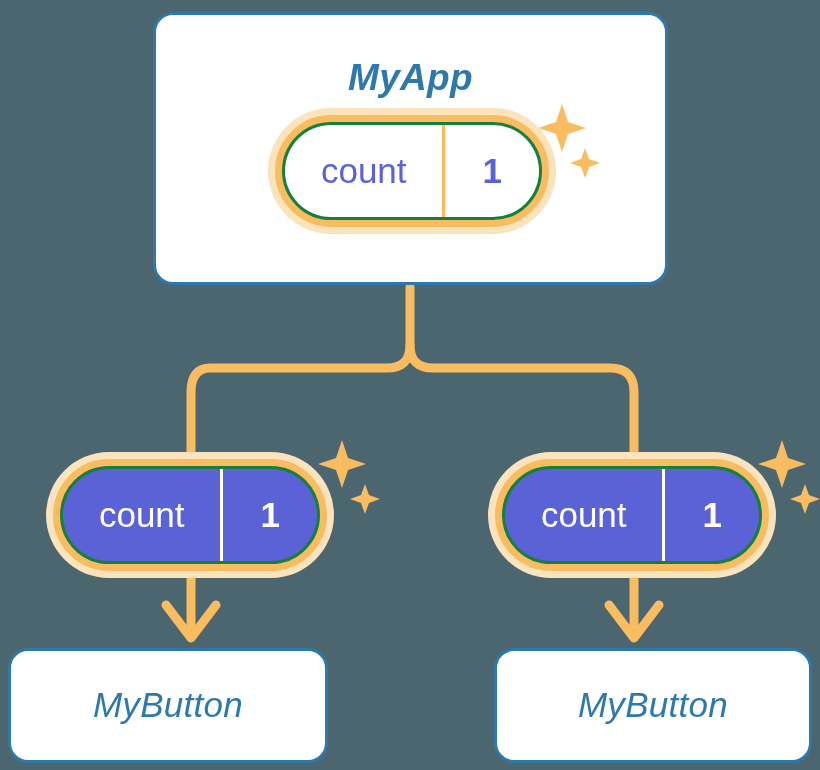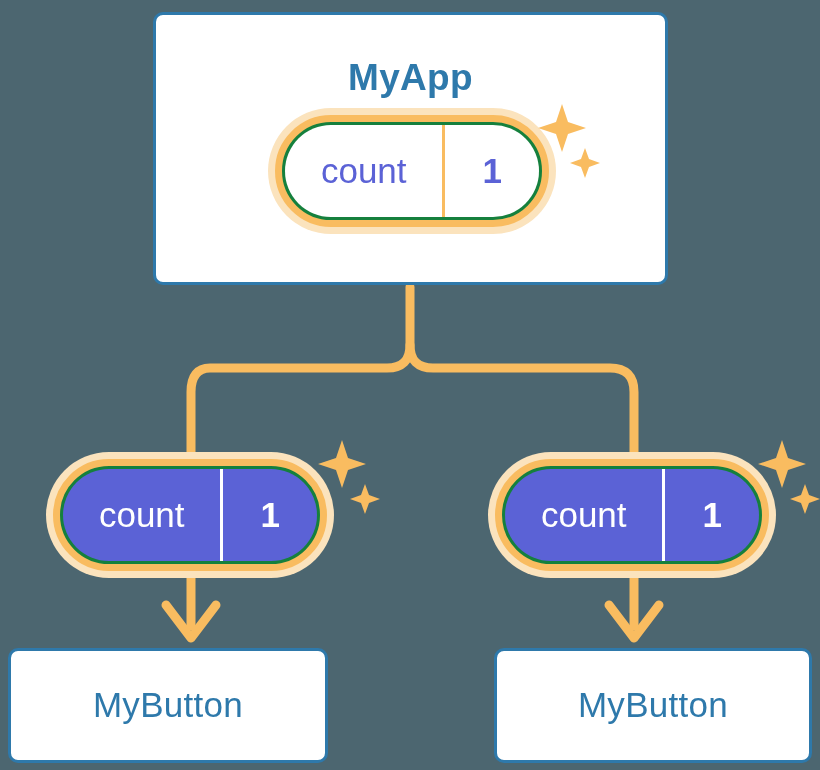--- a/index.html
+++ b/index.html
@@ -27,22 +27,23 @@
     width: 820px;
     height: 770px;
     pointer-events: none;
   }
 
   
   .card {
     position: absolute;
     background: #ffffff;
     border: 3px solid #2e79ab;
-    border-radius: 10px;
-    box-sizing: border-box;
+    border-radius: 20px;
+    box-sizing: border-box;
+    font-style: italic;
   }
   .card-title {
     position: absolute;
     left: 0;
     width: 100%;
     text-align: center;
     color: #2e79ab;
     letter-spacing: 0.3px;
     white-space: nowrap;
   }

